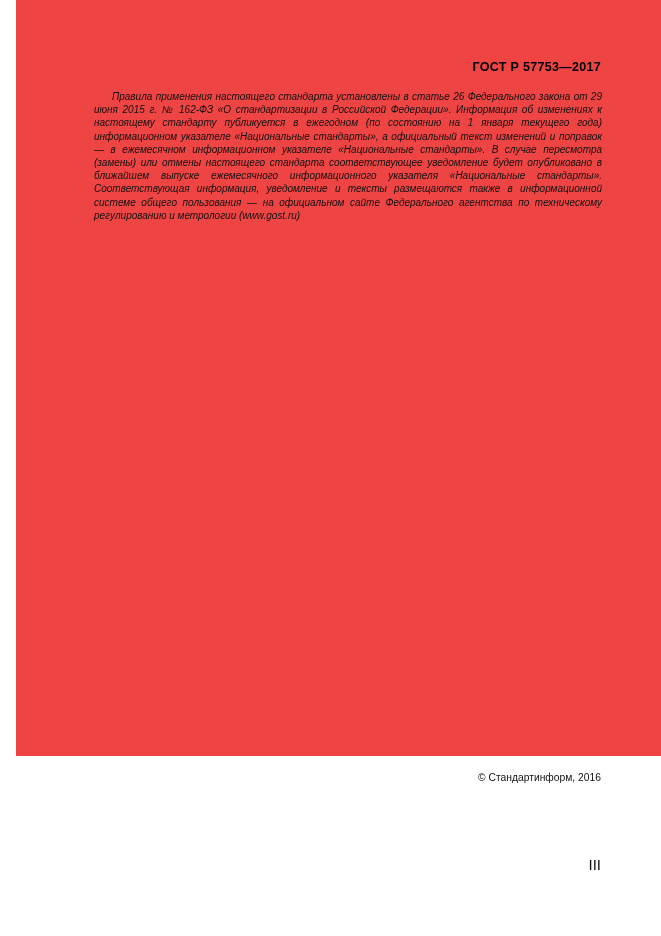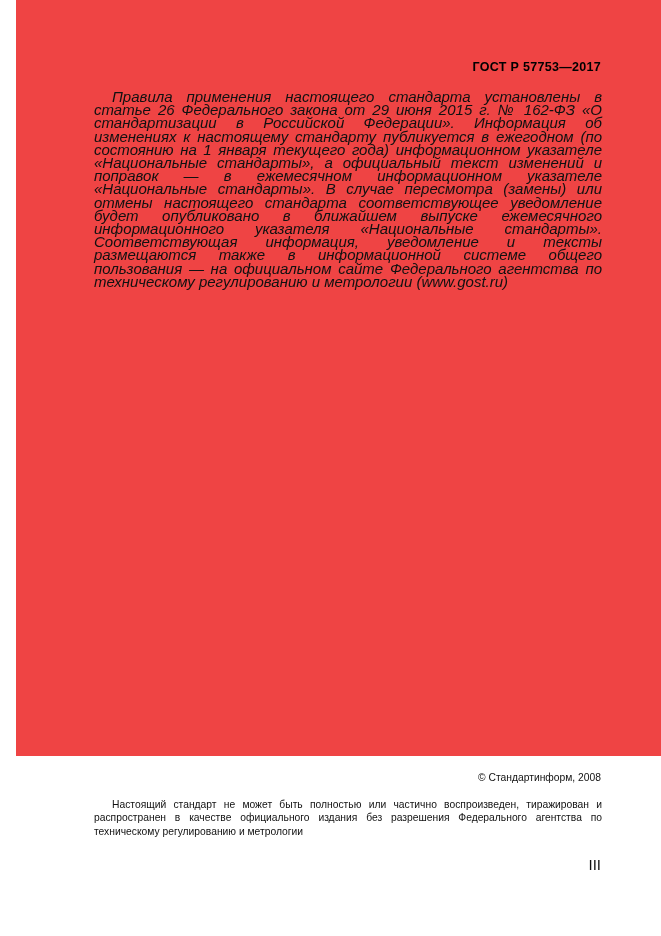--- a/index.html
+++ b/index.html
@@ -32,21 +32,21 @@
     letter-spacing: 0.3px;
     color: #000000;
     white-space: nowrap;
   }
   .foreword {
     position: absolute;
     top: 90px;
     left: 78px;
     width: 508px;
     font-style: italic;
-    font-size: 15px;
+    font-size: 10px;
     line-height: 13.2px;
     text-align: justify;
     text-justify: inter-word;
     color: #111111;
   }
   .foreword p {
     margin: 0;
     text-indent: 18px;
   }
   .copyright {
@@ -83,21 +83,18 @@
 <body>
 
 <div class="page">
 
   <div class="header">ГОСТ Р 57753—2017</div>
 
   <div class="foreword">
     <p>Правила применения настоящего стандарта установлены в статье 26 Федерального закона от 29 июня 2015 г. № 162-ФЗ «О стандартизации в Российской Федерации». Информация об изменениях к настоящему стандарту публикуется в ежегодном (по состоянию на 1 января текущего года) информационном указателе «Национальные стандарты», а официальный текст изменений и поправок — в ежемесячном информационном указателе «Национальные стандарты». В случае пересмотра (замены) или отмены настоящего стандарта соответствующее уведомление будет опубликовано в ближайшем выпуске ежемесячного информационного указателя «Национальные стандарты». Соответствующая информация, уведомление и тексты размещаются также в информационной системе общего пользования — на официальном сайте Федерального агентства по техническому регулированию и метрологии (www.gost.ru)</p>
   </div>
 
-  <div class="copyright">© Стандартинформ, 2008</div>
+  <div class="copyright">© Стандартинформ, 2016</div>
 
-  <div class="notice">
-    <p>Настоящий стандарт не может быть полностью или частично воспроизведен, тиражирован и распространен в качестве официального издания без разрешения Федерального агентства по техническому регулированию и метрологии</p>
-  </div>
 
   <div class="page-number">III</div>
 
 </div>
 
 </body></html>

